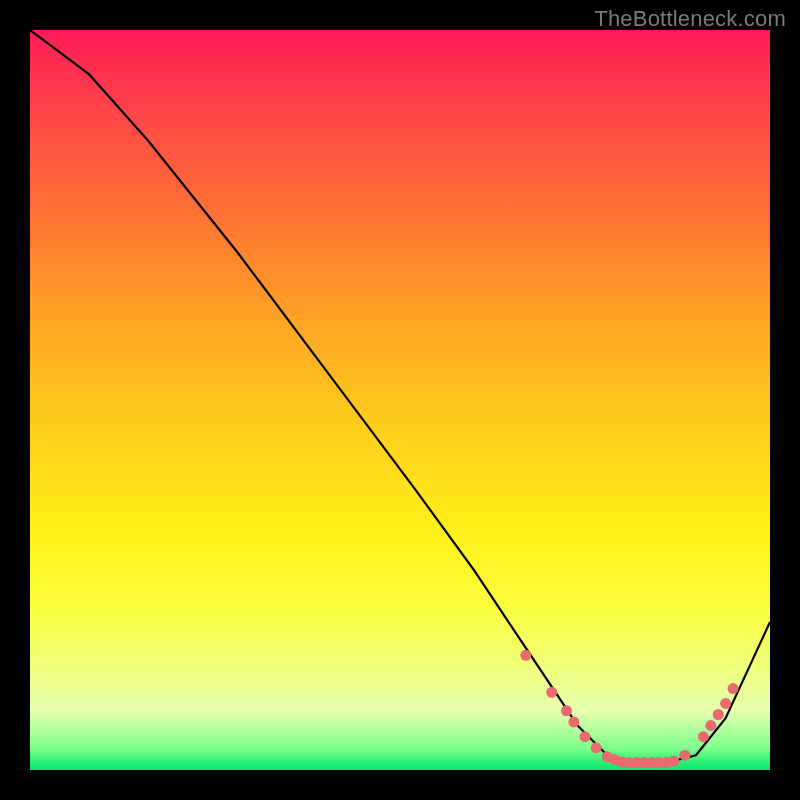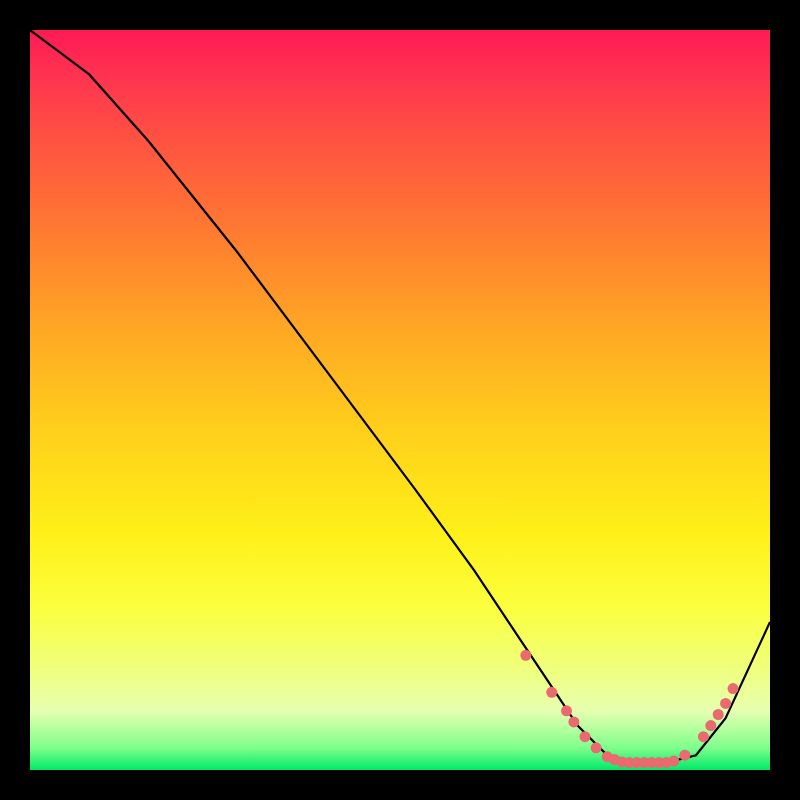--- a/index.html
+++ b/index.html
@@ -52,20 +52,21 @@
     left: 0; top: 0;
     width: 740px;
     height: 740px;
   }
 </style>
 </head>
 <body>
 
 <div class="frame">
 
+  <div class="watermark">TheBottleneck.com</div>
 
   <div class="plot">
     <svg class="overlay" viewBox="0 0 740 740" preserveAspectRatio="none">
       <path id="curve-path" fill="none" stroke="#000000" stroke-width="2.2" d="M0.0 0.0 L29.6 22.2 L59.2 44.4 L118.4 111.0 L207.2 222.0 L296.0 340.4 L384.8 458.8 L444.0 540.2 L488.4 606.8 L518.0 651.2 L547.6 695.6 L577.2 725.2 L606.8 732.6 L636.4 732.6 L666.0 725.2 L695.6 688.2 L740.0 592.0"></path>
       <g id="markers-group">
           <circle cx="495.8" cy="625.3" r="5.5" fill="#e96a6f"></circle>
           <circle cx="521.7" cy="662.3" r="5.5" fill="#e96a6f"></circle>
           <circle cx="536.5" cy="680.8" r="5.5" fill="#e96a6f"></circle>
           <circle cx="543.9" cy="691.9" r="5.5" fill="#e96a6f"></circle>
           <circle cx="555.0" cy="706.7" r="5.5" fill="#e96a6f"></circle>

